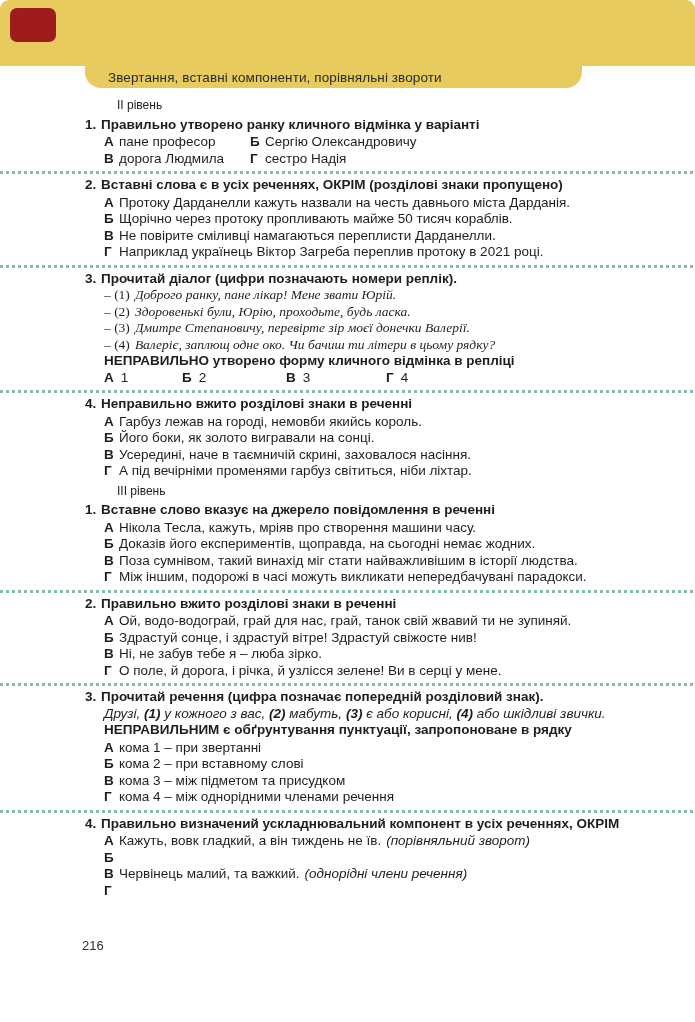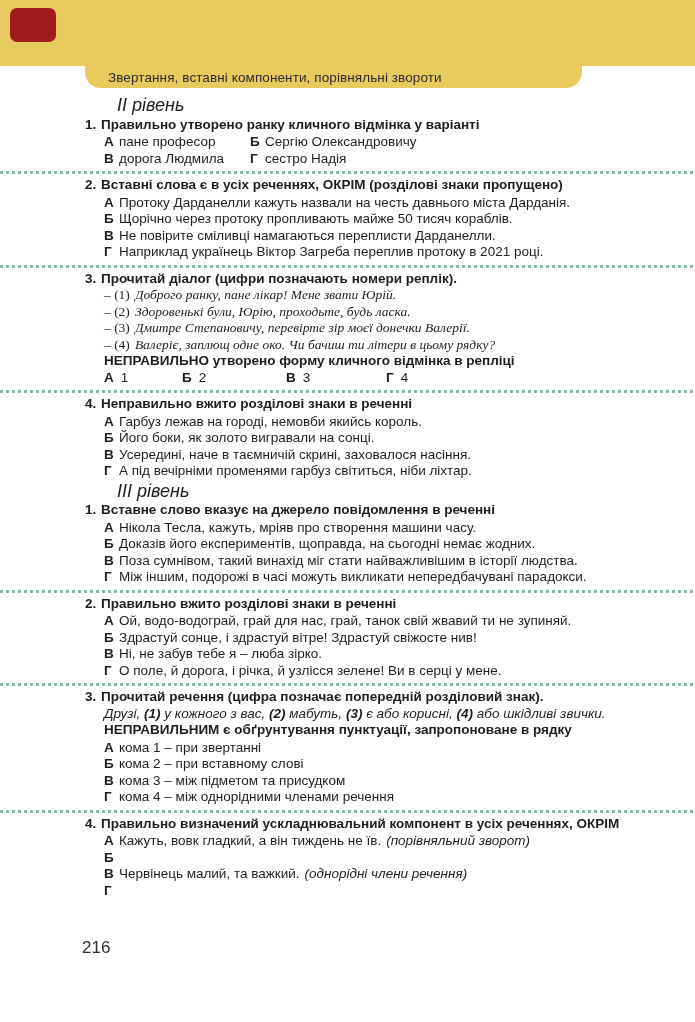--- a/index.html
+++ b/index.html
@@ -3,54 +3,55 @@
 <meta charset="utf-8">
 <style>
   html,body { margin:0; padding:0; background:#ffffff; }
   .page {
     position: relative;
     width: 695px; height: 1022px;
     background: #ffffff;
     font-family: "Liberation Sans", sans-serif;
     color: #1e1e1e;
     overflow: hidden;
+    border-radius: 9px;
   }
   
   .band { position:absolute; top:0; left:0; width:695px; height:66px; background:#e8cb5e; }
   .corner-tab { position:absolute; top:8px; left:10px; width:46px; height:34px; background:#9e1c1c; border-radius:7px; }
   .title-tab {
     position:absolute; top:66px; left:85px; width:497px; height:22px;
     background:#e8cb5e; border-radius:0 0 16px 16px;
     display:flex; align-items:center; padding-left:23px; box-sizing:border-box;
   }
   .title-tab span { font-size:13.5px; color:#2b2b2b; letter-spacing:.1px; }
   
   .content { position:absolute; top:88px; left:0; right:0; padding:6px 18px 0 85px; font-size:13.5px; line-height:16.5px; }
-  .level { font-style:italic; font-size:18px; margin:3px 0 3px 32px; }
+  .level { font-size:12px; margin:3px 0 3px 32px; }
   .level-gap { }
   .q-title { font-weight:700; display:flex; margin-top:2px; }
   .q-num { flex:none; width:16px; }
   .opts { padding-left:19px; margin:1px 0 2px; }
   .opts2 { display:grid; grid-template-columns:146px 1fr; }
   .opt { display:flex; }
   .letter { flex:none; width:15px; font-weight:700; }
   .dlg { padding-left:19px; font-style:italic;font-family:Liberation Serif, serif; }
   .dlg .pre { font-style:normal; padding-right:5px; }
   .sub { font-weight:700; padding-left:19px; }
   .ans-row { display:grid; grid-template-columns:78px 104px 100px 1fr; padding-left:19px; margin-bottom:2px; }
   .ans { display:flex; gap:7px; }
   .ans .letter { width:auto; }
   .sentence { padding-left:19px; font-style:italic; }
   .sentence .bnum { font-weight:700; }
   .note { font-style:italic; padding-left:5px;text-align:right; }
   .dots {
     height:3px; margin:4px -18px 3px -85px;
     background:repeating-linear-gradient(to right, #85bba9 0 3px, transparent 3px 6px);
   }
-  .page-number { position:absolute; left:82px; top:938px; font-size:17px; color:#2e2e2e; }
+  .page-number { position:absolute; left:82px; top:938px; font-size:13px; color:#2e2e2e; }
 </style>
 </head>
 <body>
 
 <div class="page">
 
   <div class="band"></div>
   <div class="corner-tab"></div>
   <div class="title-tab">
     <span>Звертання, вставні компоненти, порівняльні звороти</span>

